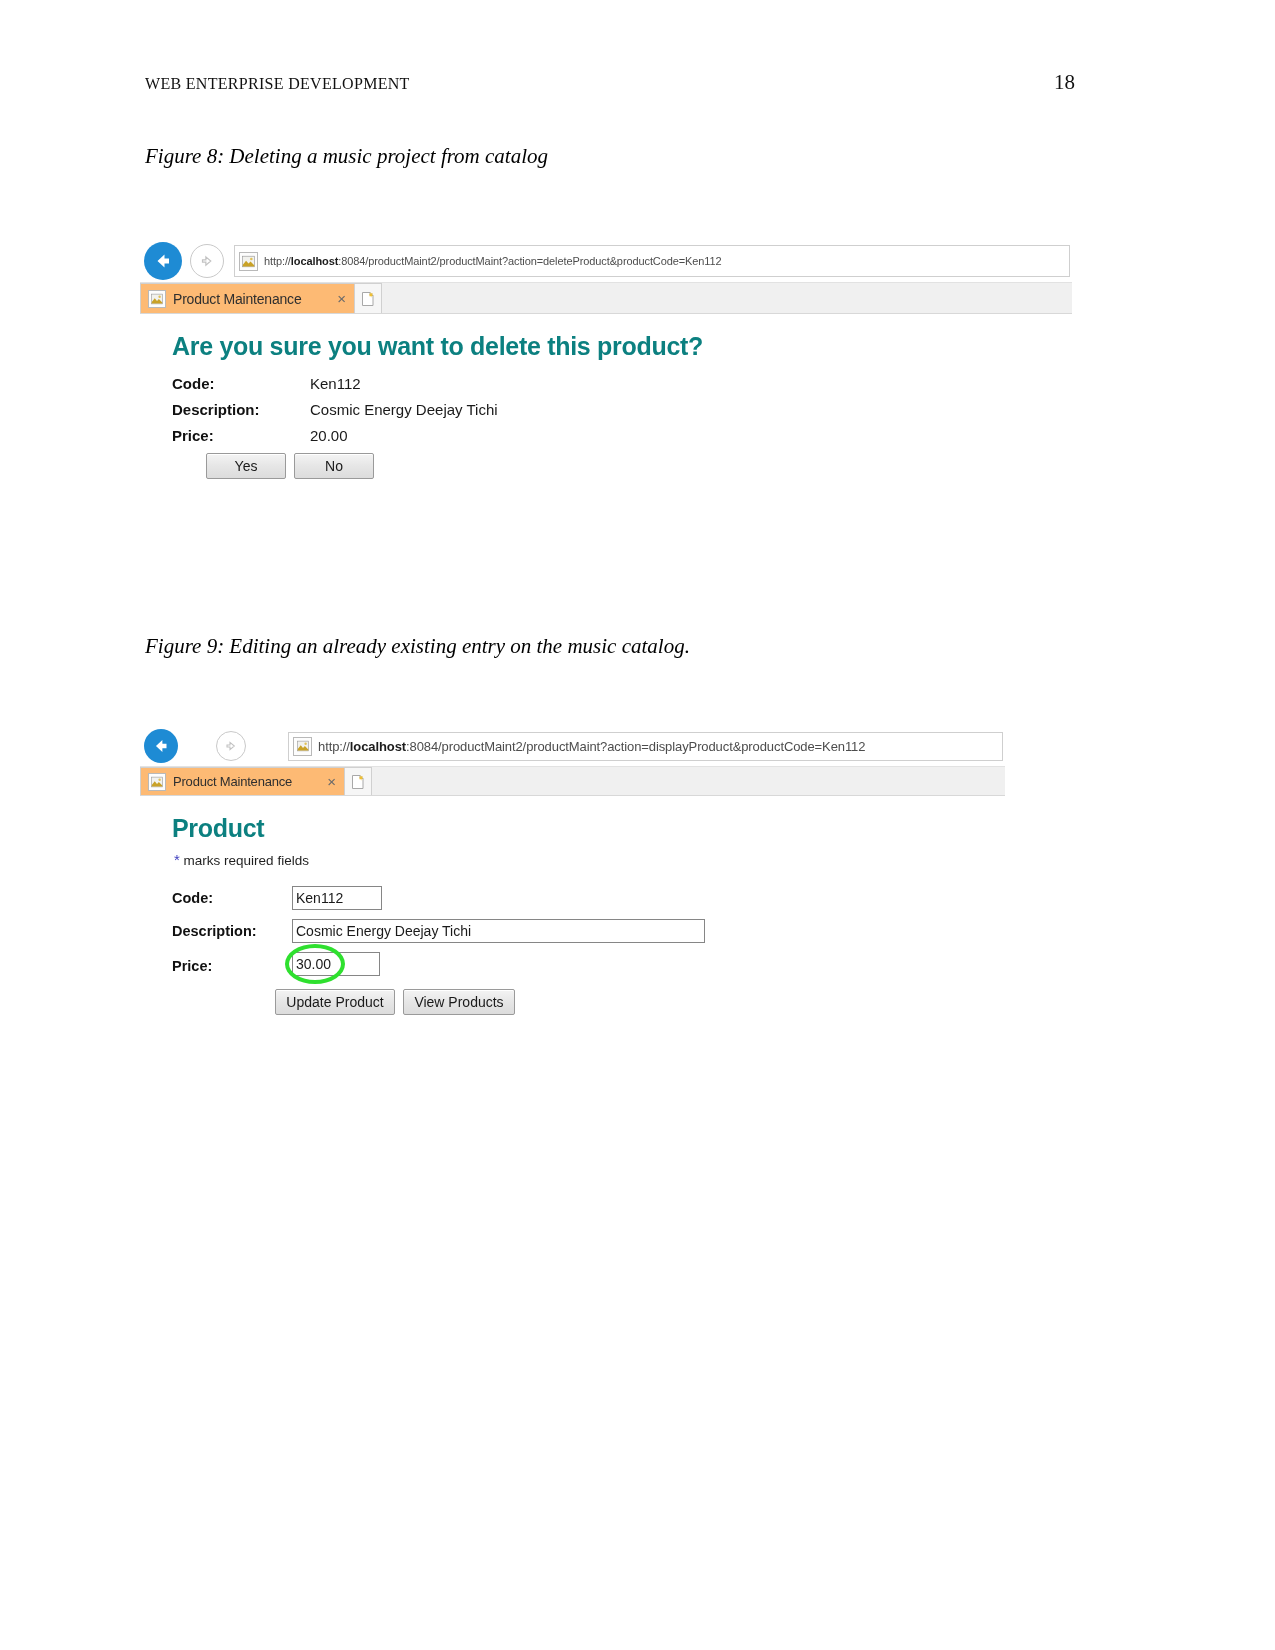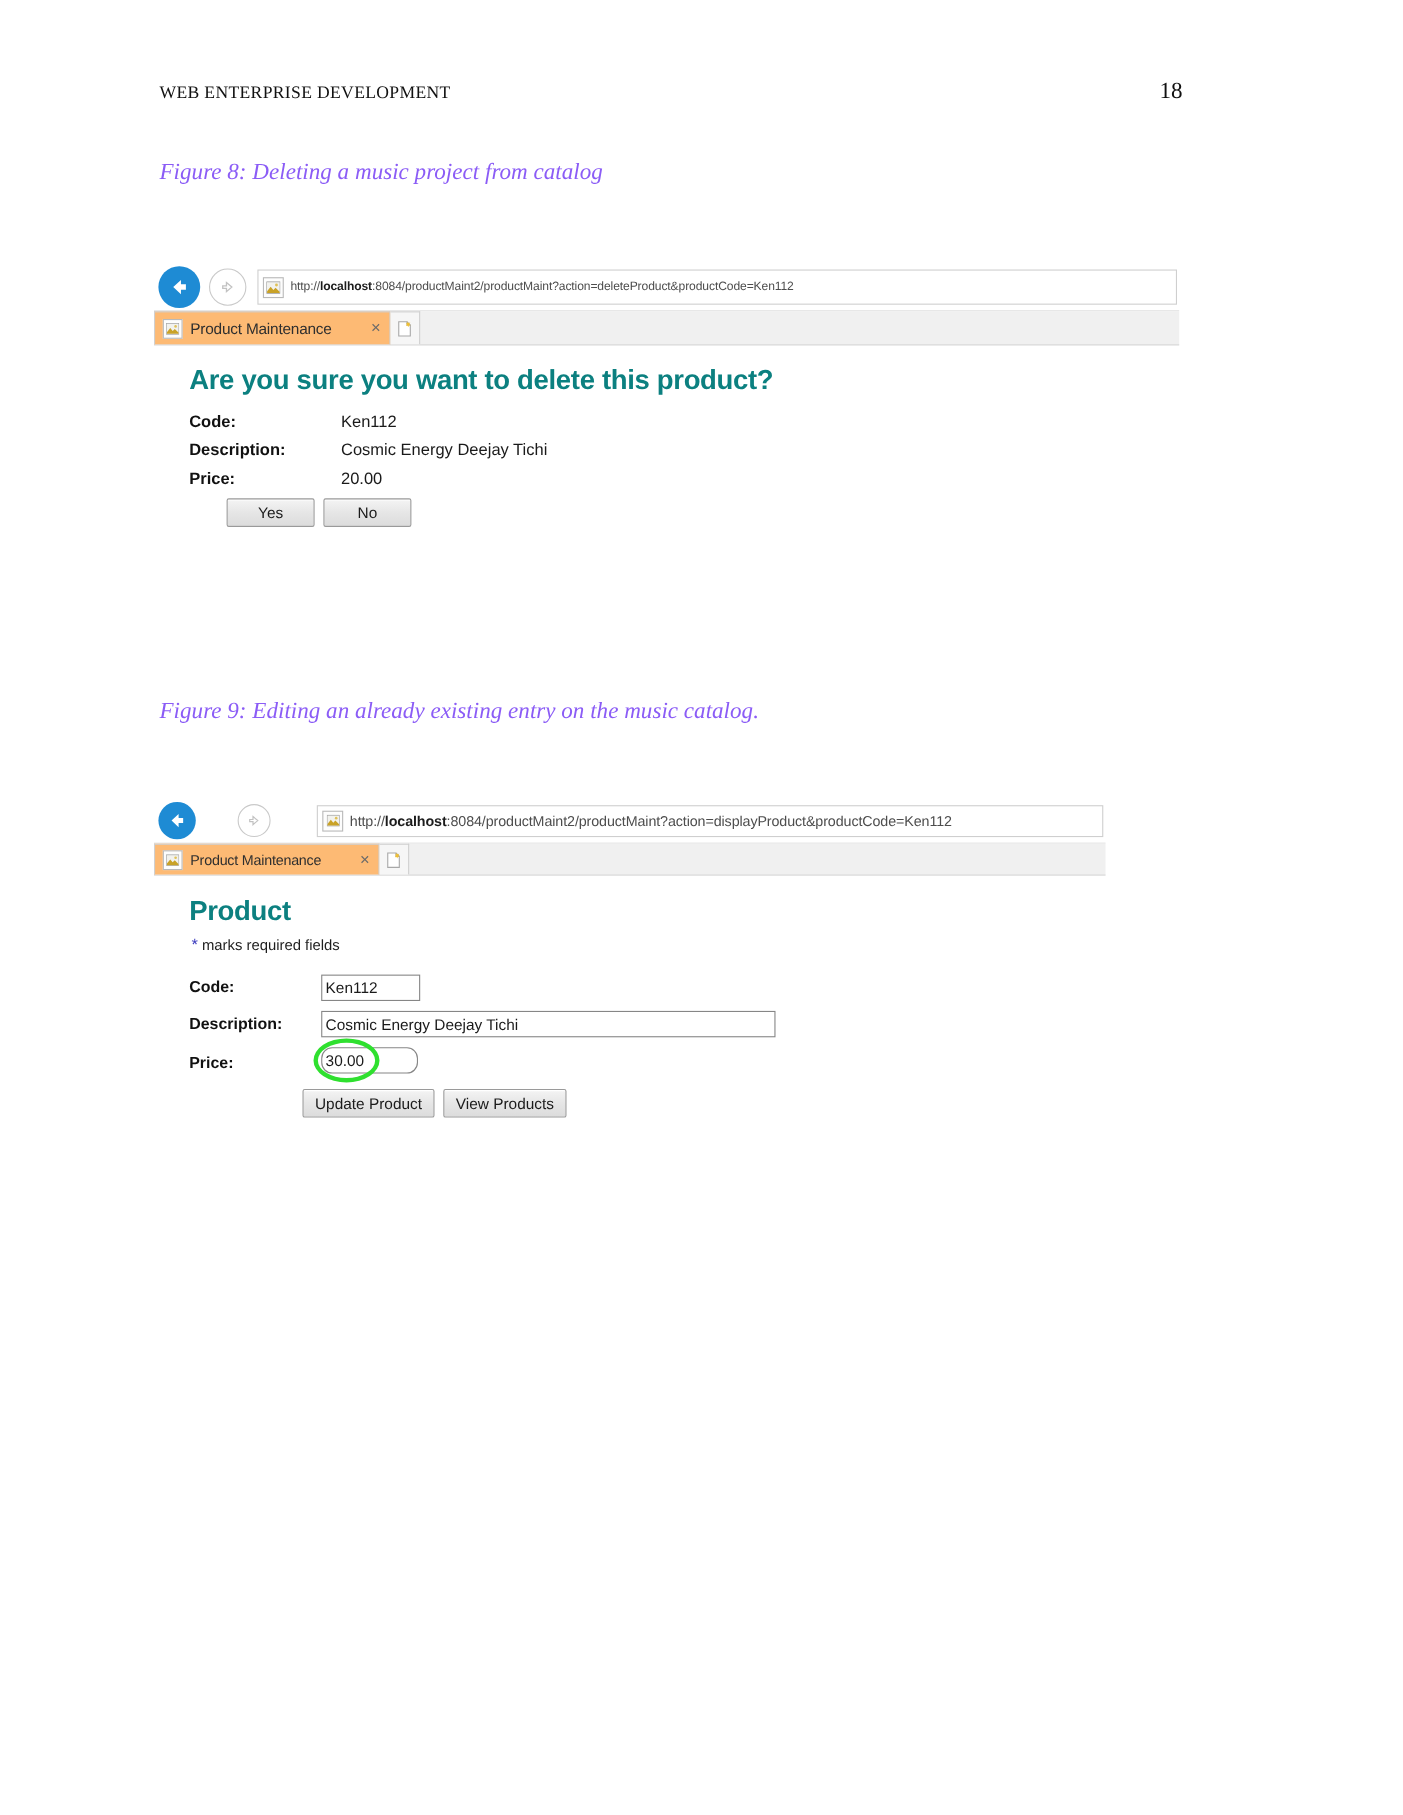--- a/index.html
+++ b/index.html
@@ -37,21 +37,21 @@
     color: #111111;
   }
 
   
   .figure-caption {
     position: absolute;
     left: 145px;
     font-family: "Liberation Serif", serif;
     font-style: italic;
     font-size: 21px;
-    color: #8b5cf6;
+    color: #000000;
   }
   #caption-8 { top: 144px; }
   #caption-9 { top: 634px; }
 
   
   .browser-shot {
     position: absolute;
     background: #ffffff;
   }
   #shot-delete {
@@ -263,21 +263,21 @@
     height: 20px;
     line-height: 20px;
     padding: 1px 3px;
     box-sizing: content-box;
     display: inline-block;
     white-space: nowrap;
     overflow: hidden;
   }
   .input-code { width: 82px; }
   .input-desc { width: 405px; }
-  .input-price { width: 80px; border-radius: 10px; }
+  .input-price { width: 80px; }
 
   
   .price-wrap {
     position: relative;
     display: inline-block;
   }
   .highlight-circle {
     position: absolute;
     left: -7px;
     top: -8px;

